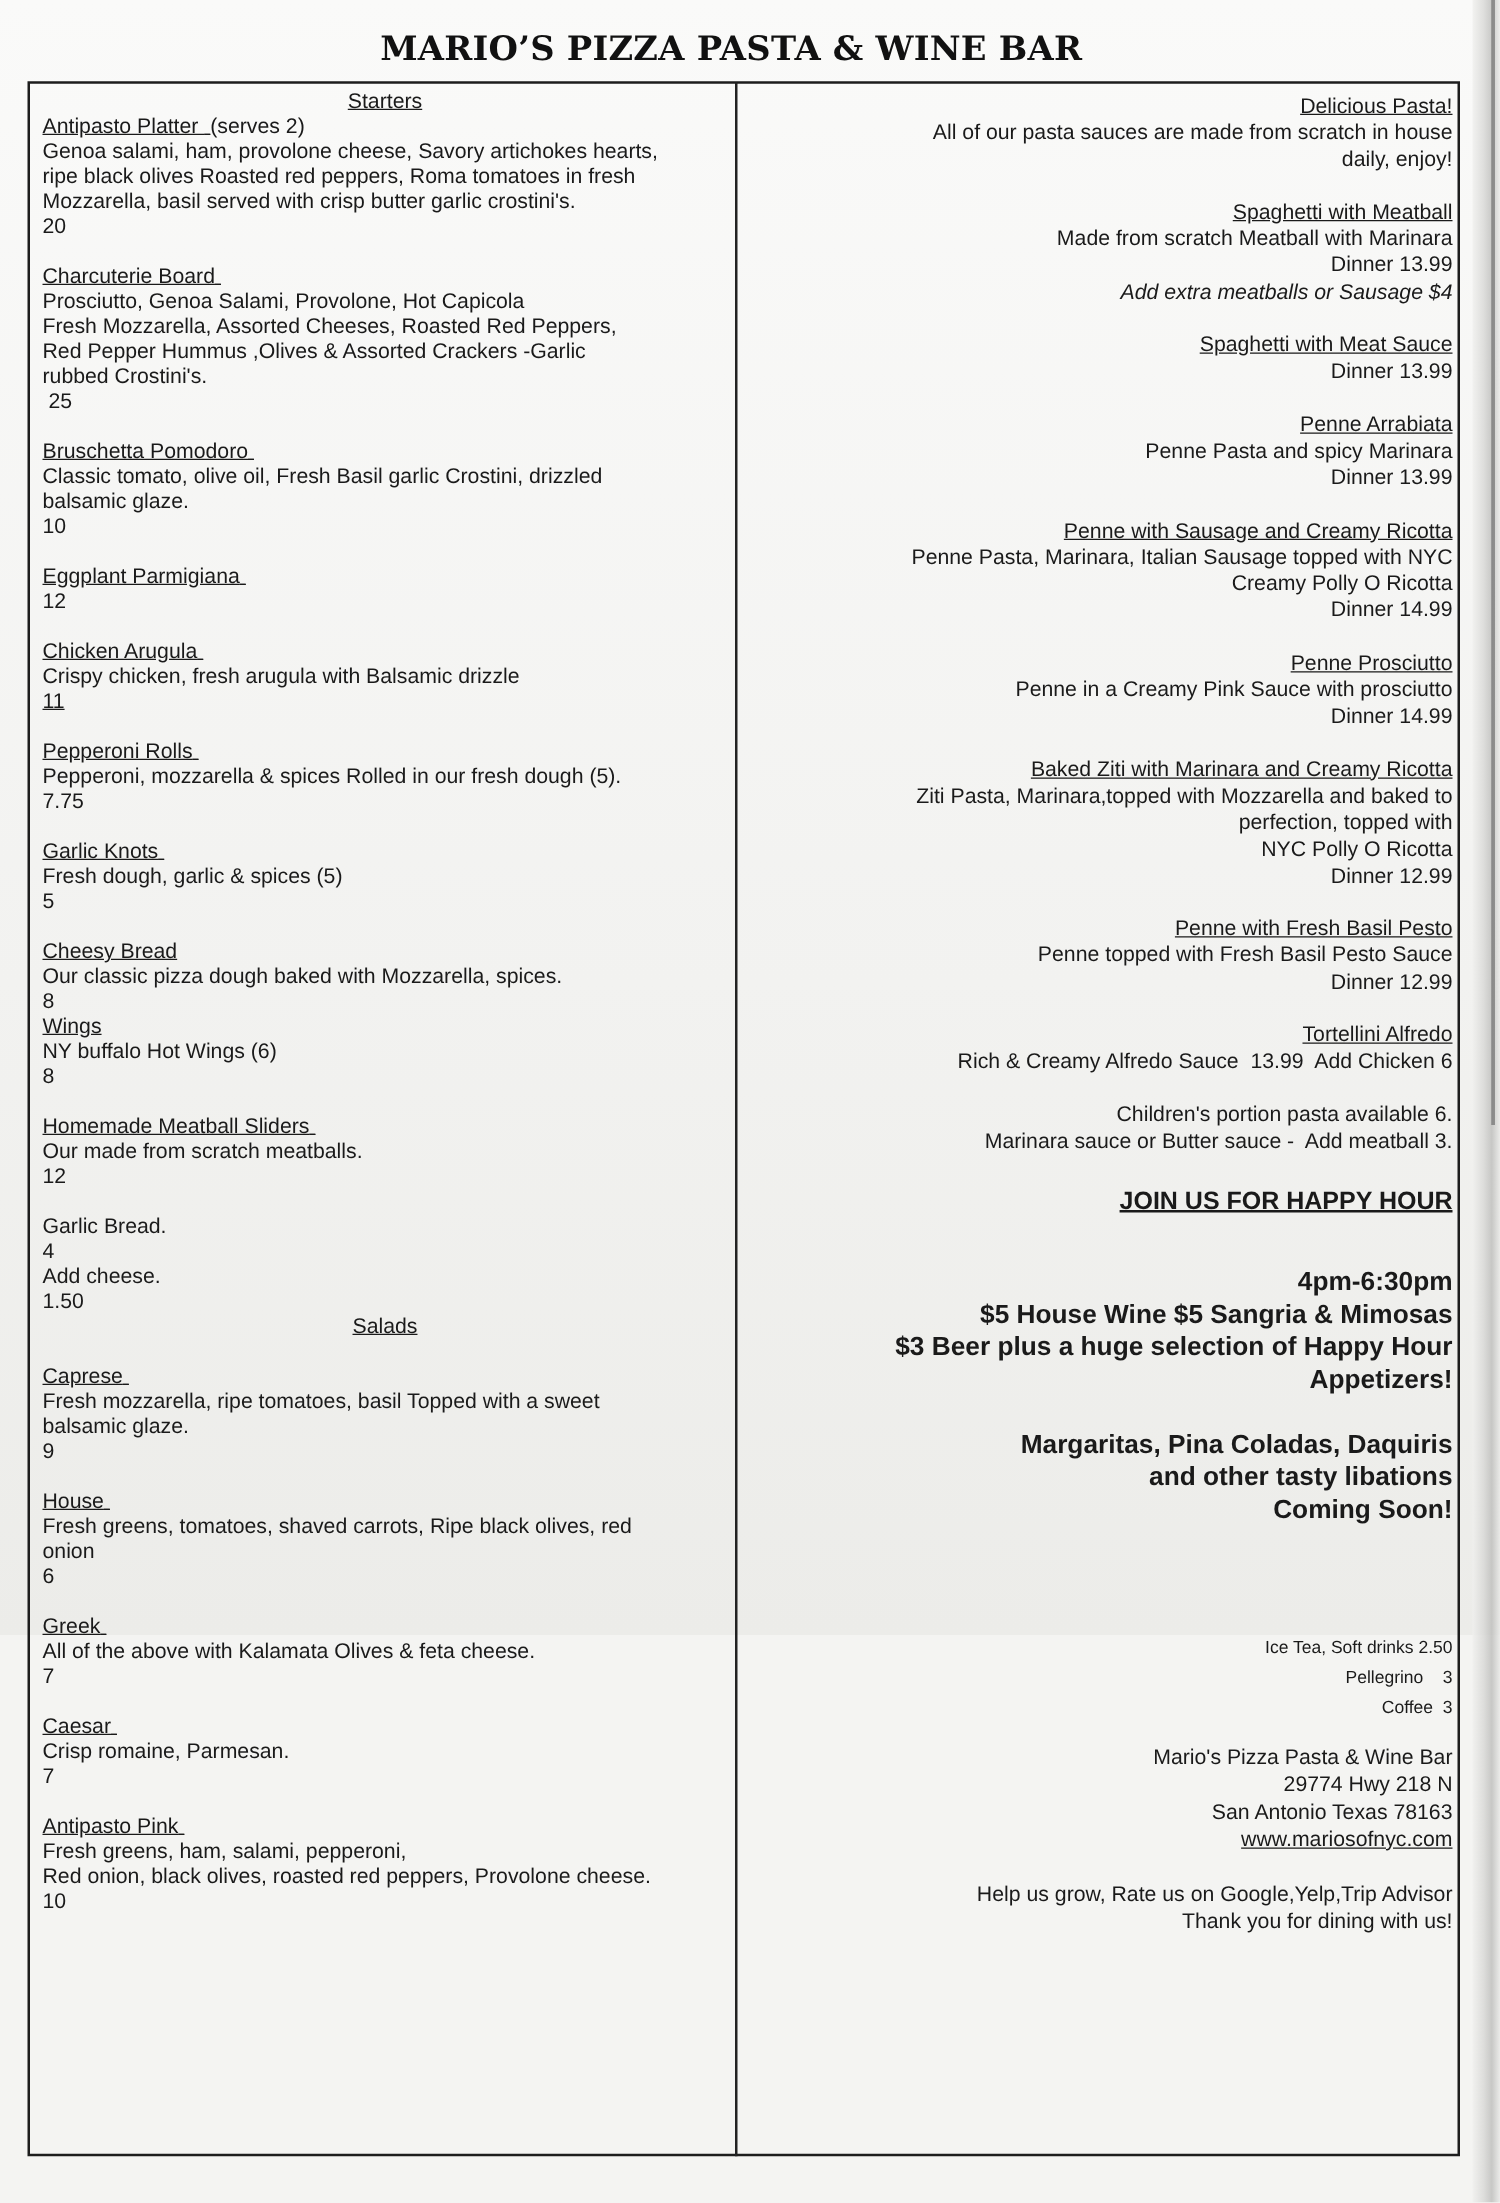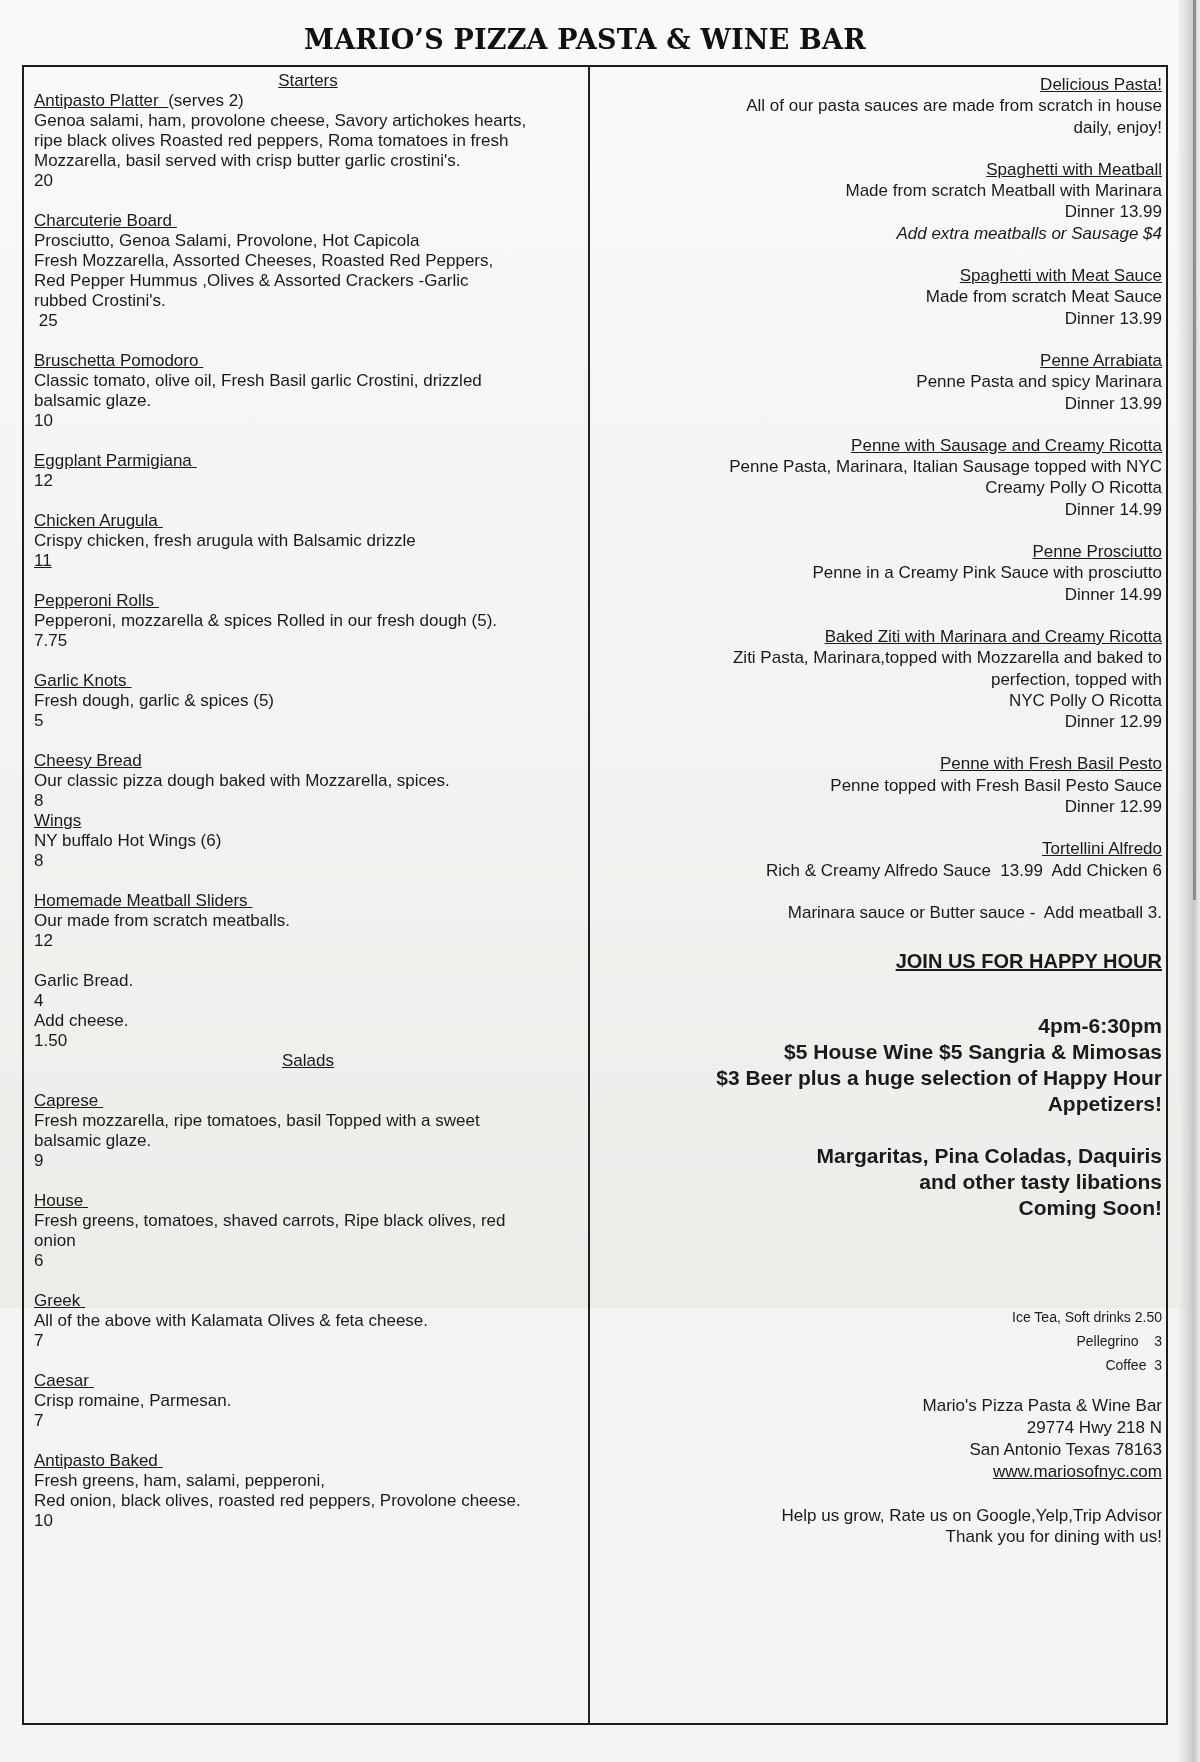--- a/index.html
+++ b/index.html
@@ -141,21 +141,21 @@
       <div>7</div>
     </div>
 
     <div class="item" style="margin-top:18px">
       <div class="name">Caesar</div>
       <div>Crisp romaine, Parmesan.</div>
       <div>7</div>
     </div>
 
     <div class="item" style="margin-top:18px">
-      <div class="name">Antipasto Baked</div>
+      <div class="name">Antipasto Pink</div>
       <div>Fresh greens, ham, salami, pepperoni,</div>
       <div>Red onion, black olives, roasted red peppers, Provolone cheese.</div>
       <div>10</div>
     </div>
   </div>
 
   <div class="col-right">
     <div class="r-block">
       <div class="r-name">Delicious Pasta!</div>
       <div>All of our pasta sauces are made from scratch in house</div>
@@ -164,21 +164,20 @@
 
     <div class="r-block">
       <div class="r-name">Spaghetti with Meatball</div>
       <div>Made from scratch Meatball with Marinara</div>
       <div>Dinner 13.99</div>
       <div class="r-italic">Add extra meatballs or Sausage $4</div>
     </div>
 
     <div class="r-block">
       <div class="r-name">Spaghetti with Meat Sauce</div>
-      <div>Made from scratch Meat Sauce</div>
       <div>Dinner 13.99</div>
     </div>
 
     <div class="r-block">
       <div class="r-name">Penne Arrabiata</div>
       <div>Penne Pasta and spicy Marinara</div>
       <div>Dinner 13.99</div>
     </div>
 
     <div class="r-block">
@@ -207,20 +206,21 @@
       <div>Penne topped with Fresh Basil Pesto Sauce</div>
       <div>Dinner 12.99</div>
     </div>
 
     <div class="r-block">
       <div class="r-name">Tortellini Alfredo</div>
       <div style="white-space:pre">Rich &amp; Creamy Alfredo Sauce  13.99  Add Chicken 6</div>
     </div>
 
     <div>
+      <div>Children's portion pasta available 6.</div>
       <div style="white-space:pre">Marinara sauce or Butter sauce -  Add meatball 3.</div>
     </div>
 
     <div class="hh-title" style="margin-top:28px">JOIN US FOR HAPPY HOUR</div>
 
     <div class="hh-body">
       <div>4pm-6:30pm</div>
       <div>$5 House Wine $5 Sangria &amp; Mimosas</div>
       <div>$3 Beer plus a huge selection of Happy Hour</div>
       <div>Appetizers!</div>

